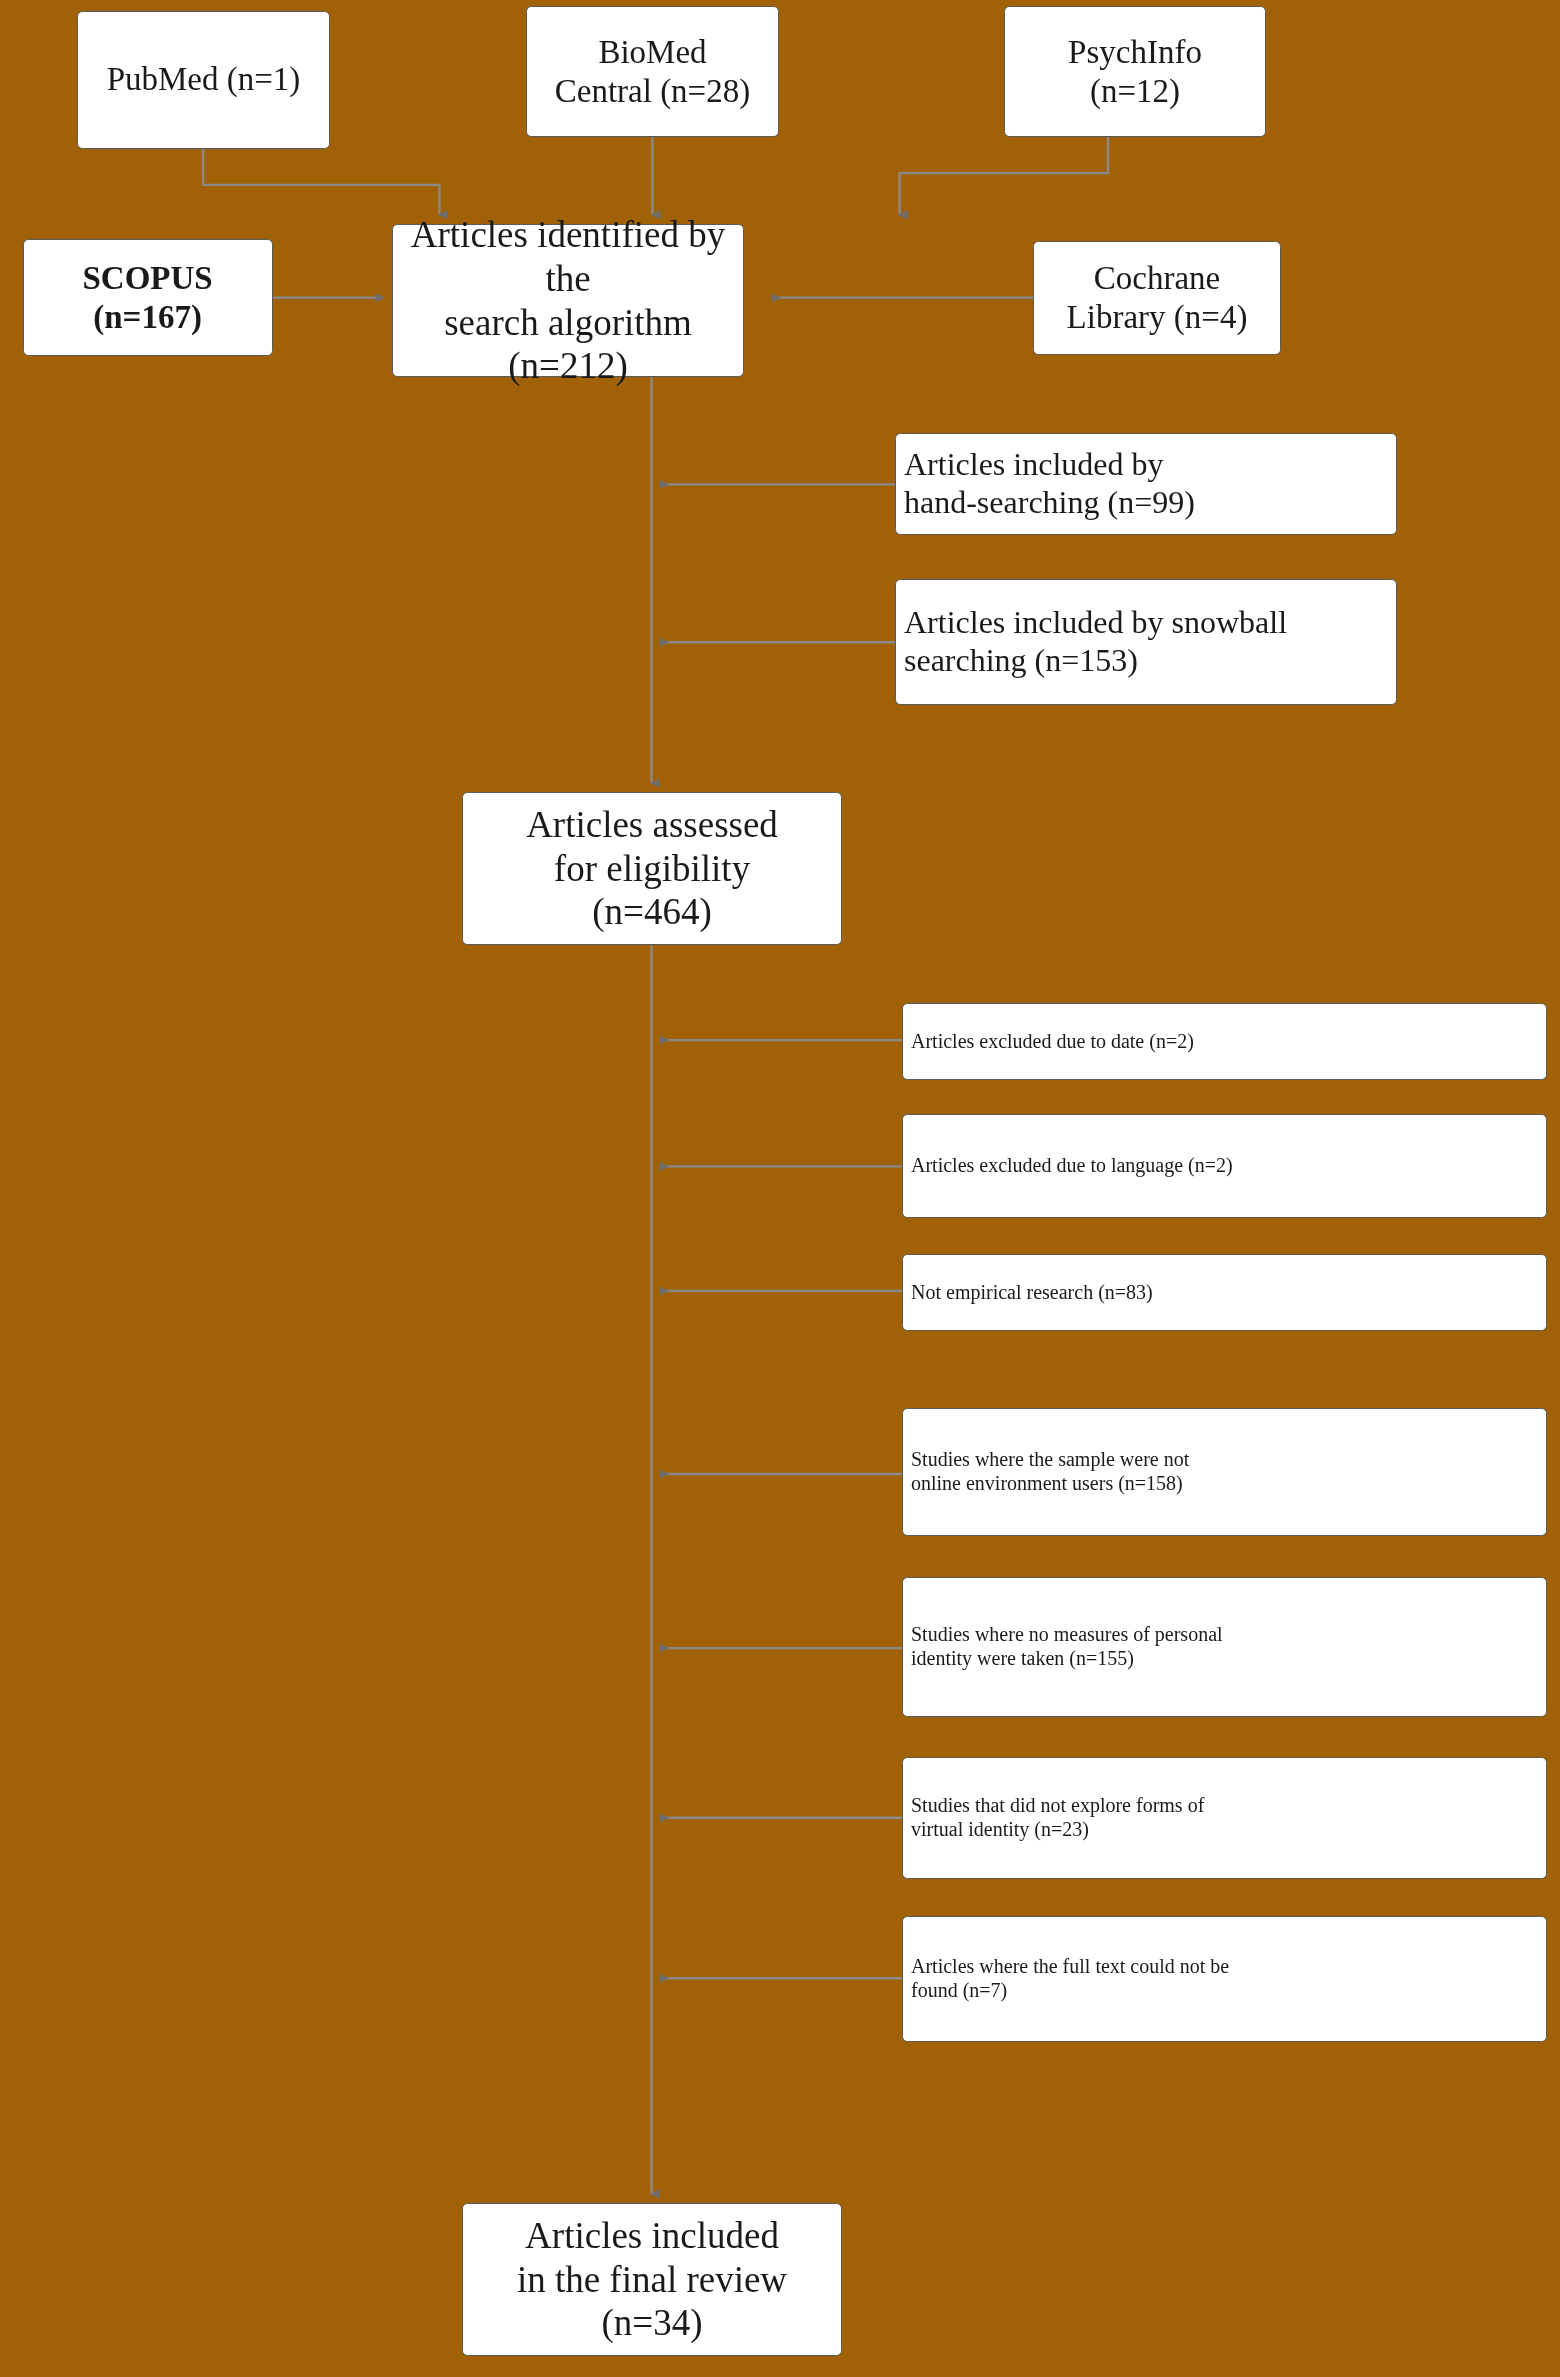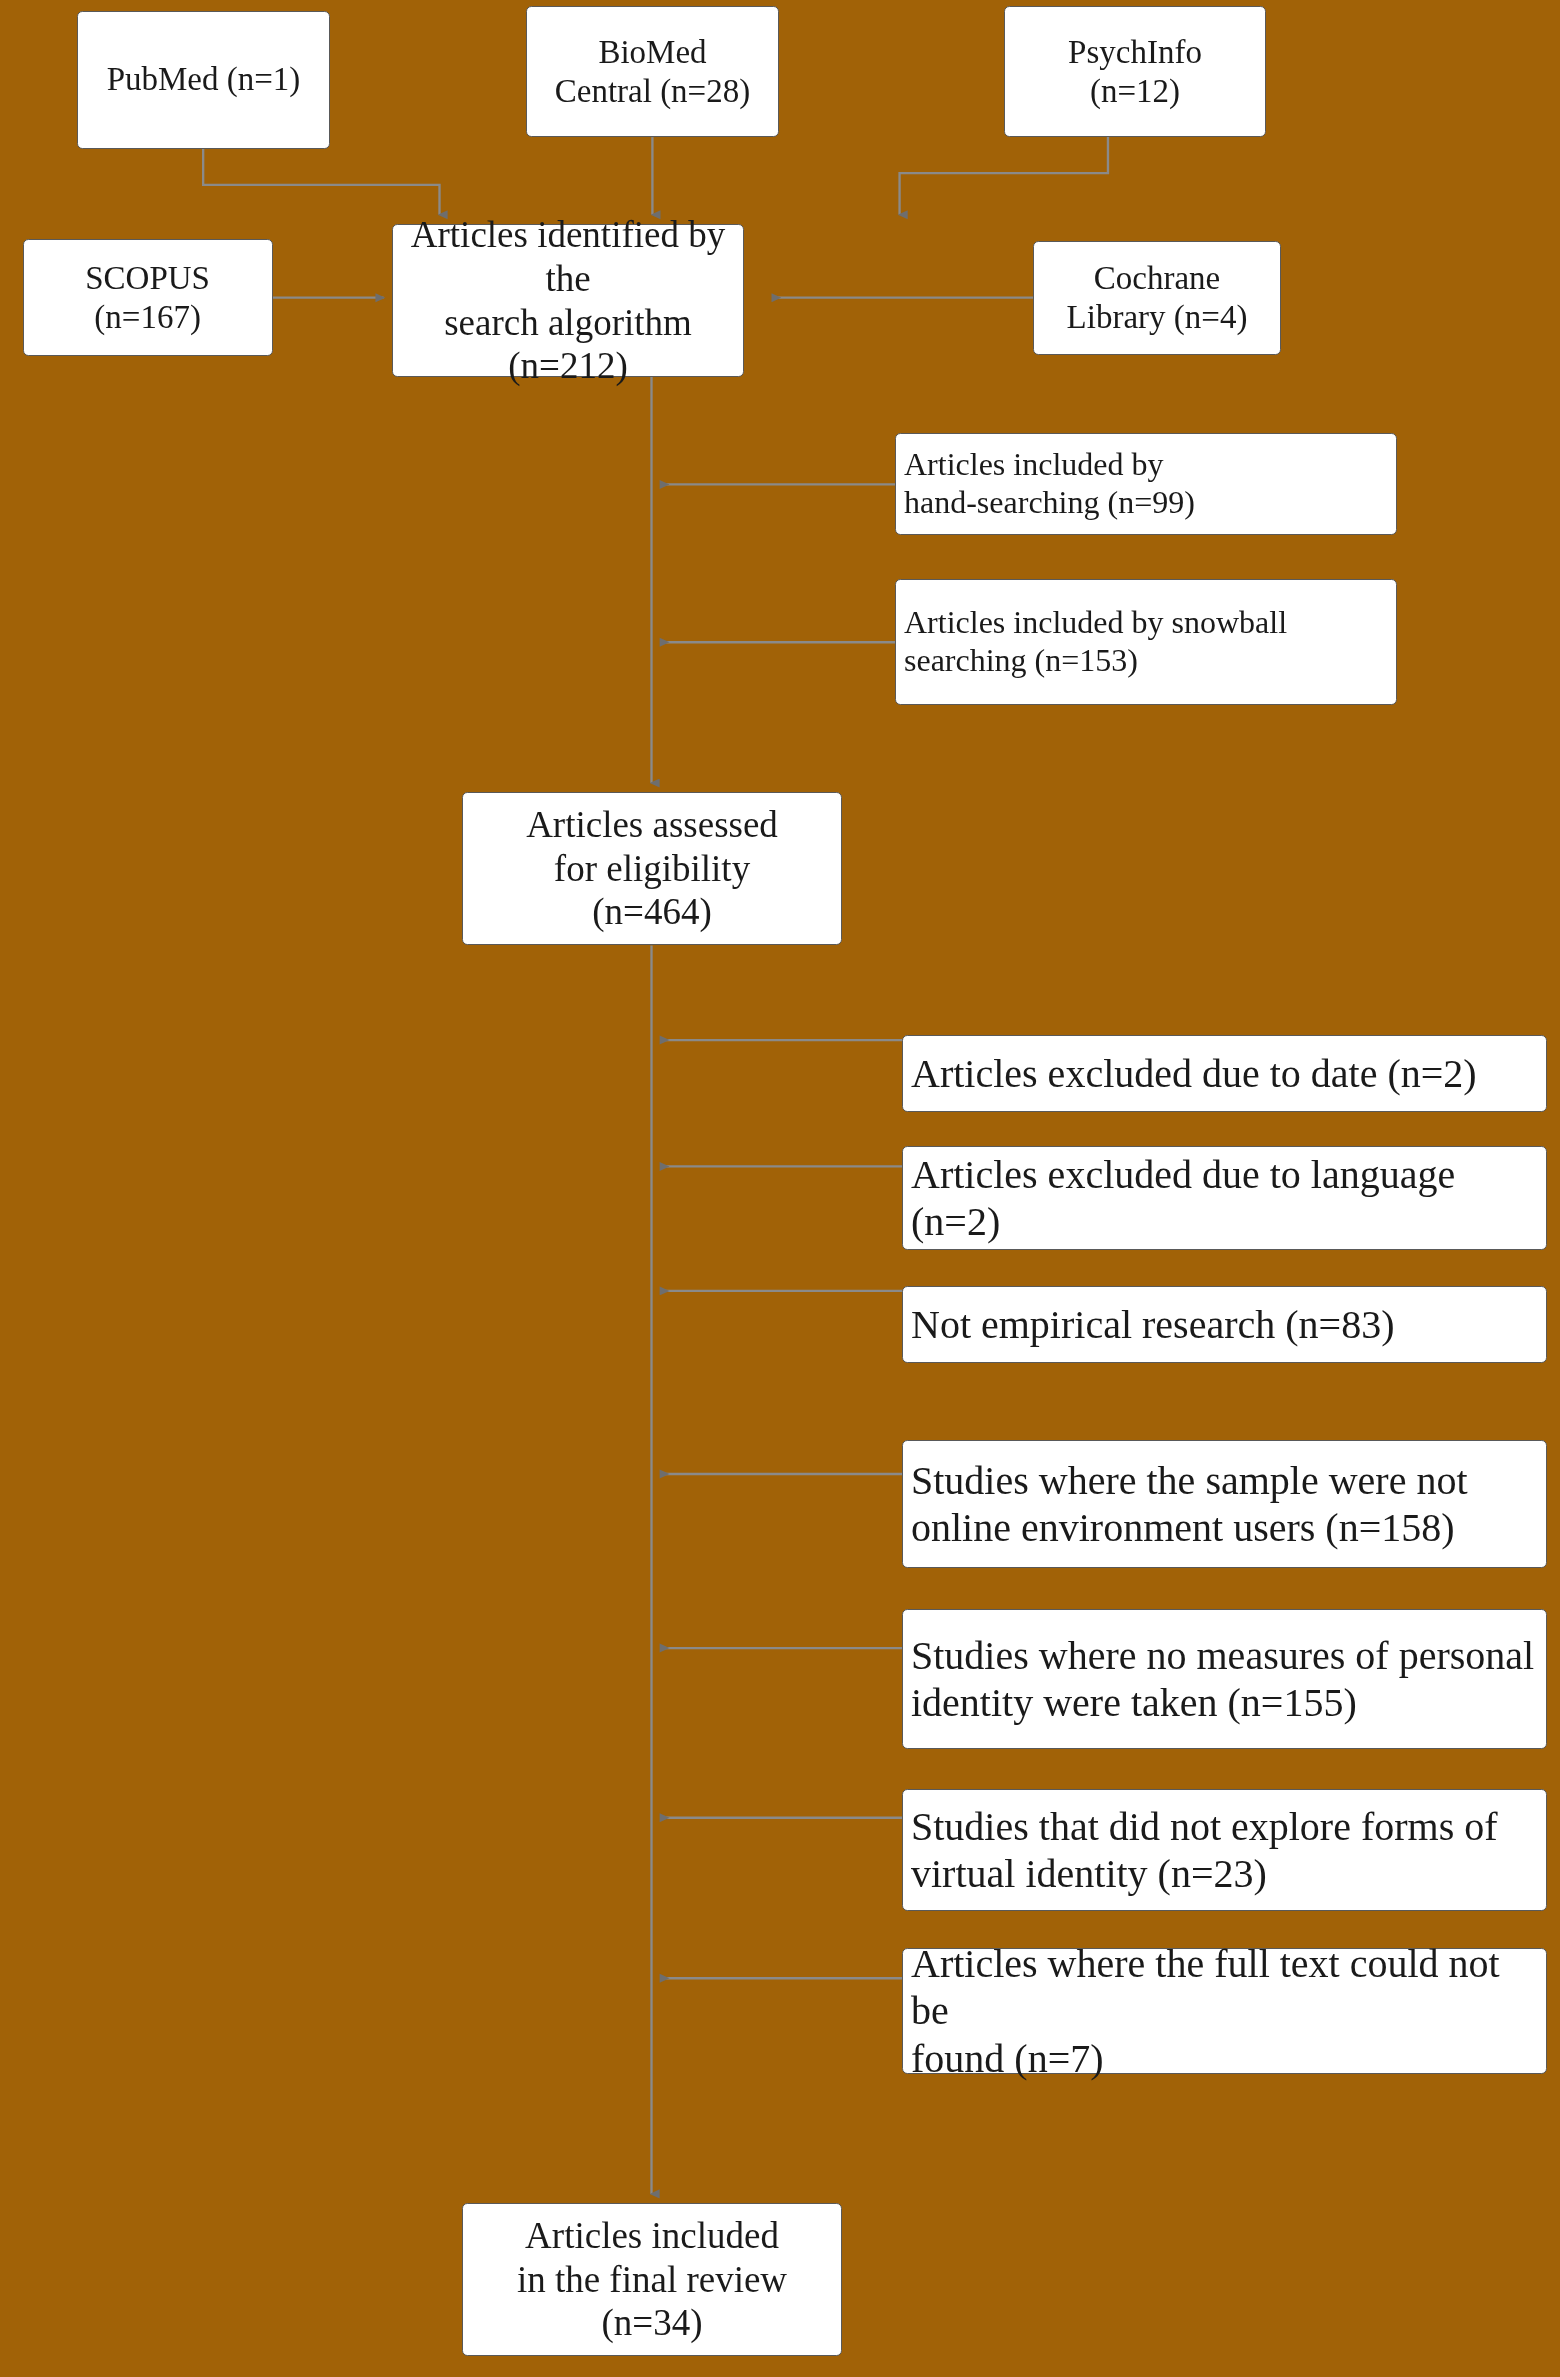--- a/index.html
+++ b/index.html
@@ -52,21 +52,21 @@
   .node.left .node-text {
     padding-left: 8px;
   }
   .node.center .node-text {
     padding: 0 5.4px;
   }
   
   .fs-source   { font-size: 33px; }
   .fs-main     { font-size: 37px; }
   .fs-side     { font-size: 32px; }
-  .fs-exclude  { font-size: 40px; margin-top: 32px; }
+  .fs-exclude  { font-size: 20px; }
   .fs-terminal { font-size: 37px; }
 </style>
 </head>
 <body>
 
 <div id="diagram">
 
   <svg id="svg-layer" viewBox="0 0 1730 2635" xmlns="http://www.w3.org/2000/svg">
     <defs>
       <marker id="arrowDown" markerWidth="12" markerHeight="12" refX="5" refY="9" orient="auto" markerUnits="userSpaceOnUse">
@@ -118,21 +118,21 @@
   <div class="node center fs-source" style="left:526px; top:6.3px; width:253px; height:131px;justify-content:flex-end;">
     <span class="node-text">BioMed
 Central (n=28)</span>
   </div>
 
   <div class="node center fs-source" style="left:977px; top:6.3px; width:262px; height:131px;margin-left:27px;">
     <span class="node-text">PsychInfo
 (n=12)</span>
   </div>
 
-  <div class="node center fs-source" style="left:22.6px; top:239px; width:250px; height:117px;">
+  <div class="node center fs-source" style="left:22.6px; top:239px; width:250px; height:117px;font-weight:bold;">
     <span class="node-text">SCOPUS
 (n=167)</span>
   </div>
 
   <div class="node center fs-main" style="left:392px; top:224px; width:352px; height:153px;">
     <span class="node-text">Articles identified by the
 search algorithm (n=212)</span>
   </div>
 
   <div class="node center fs-source" style="left:1033px; top:241px; width:248px; height:114px;">

